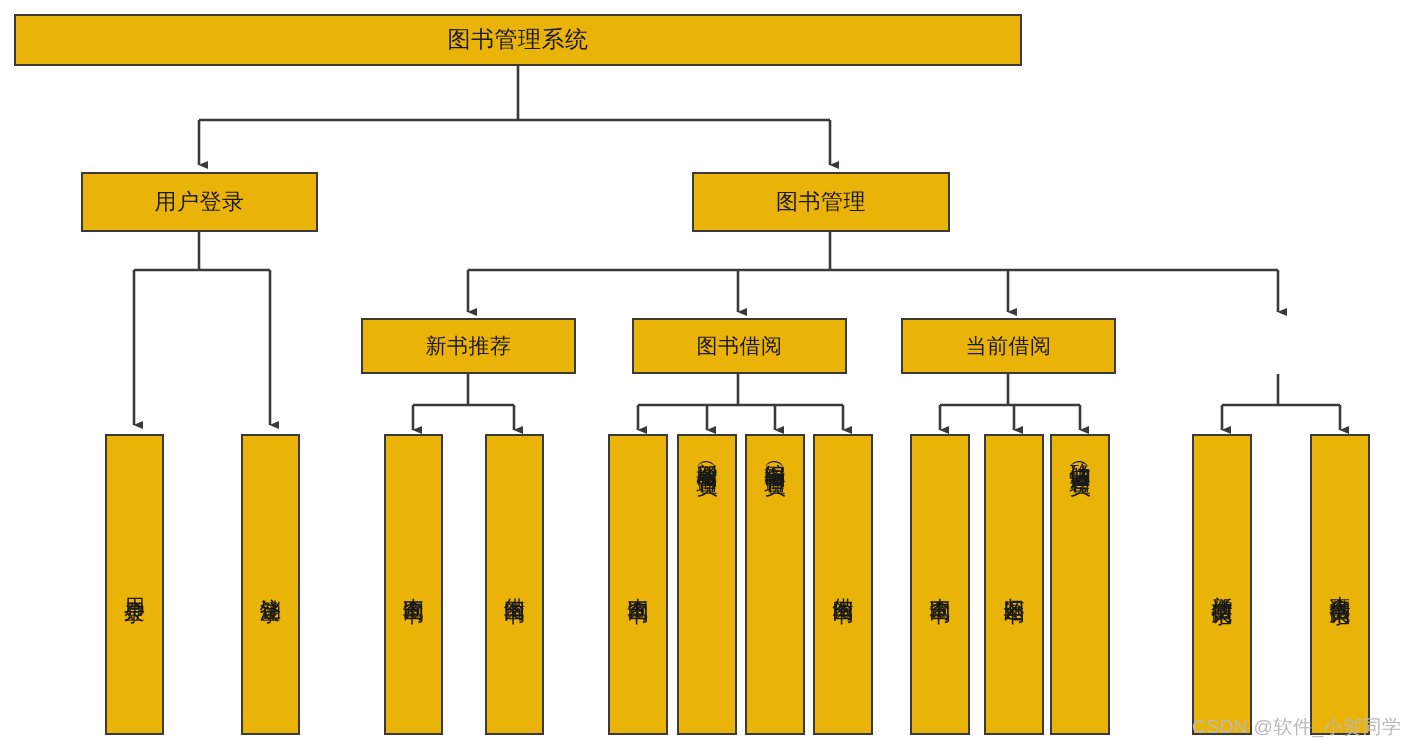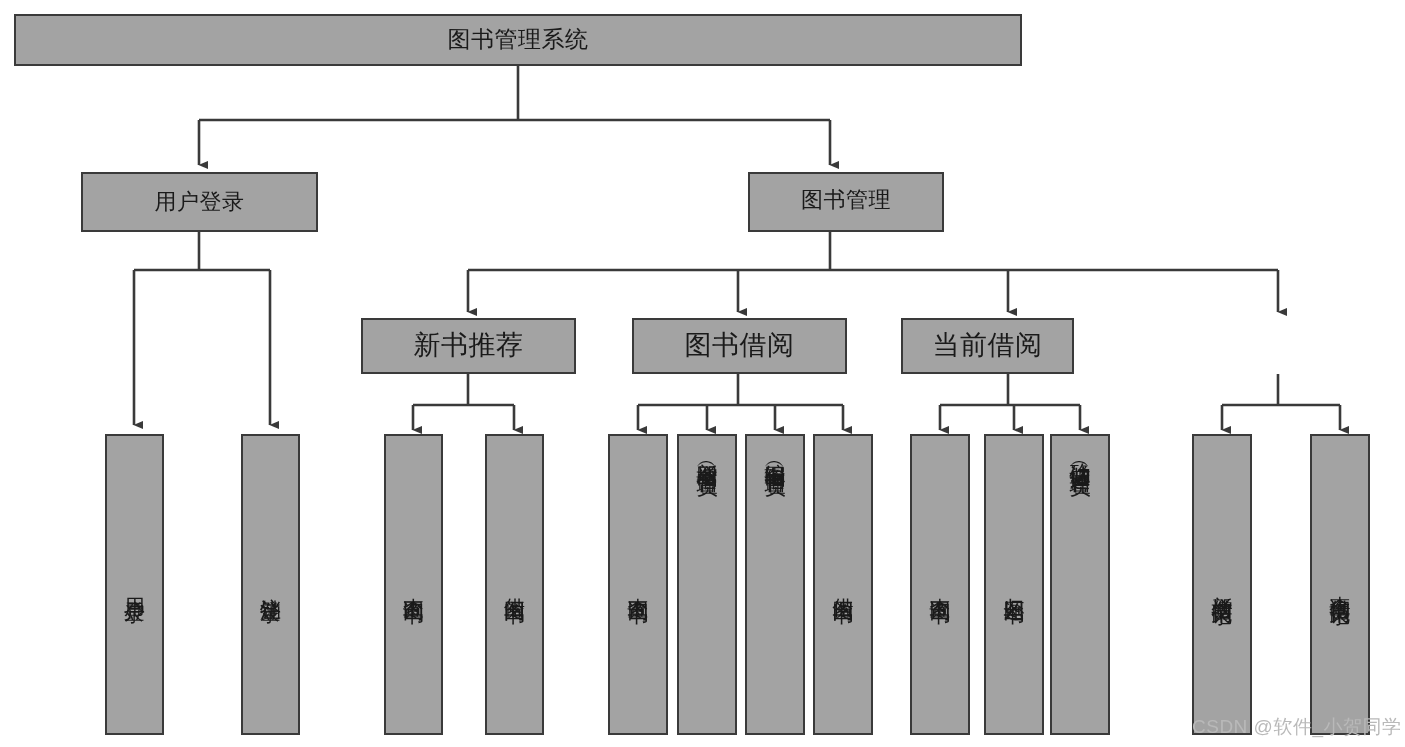--- a/index.html
+++ b/index.html
@@ -21,38 +21,38 @@
     position: absolute;
     left: 0;
     top: 0;
     width: 1405px;
     height: 747px;
     pointer-events: none;
   }
   .node {
     position: absolute;
     box-sizing: border-box;
-    background: #a3a3a3;
+    background: #eab308;
     border: 2px solid #3a3a3a;
     display: flex;
     align-items: center;
     justify-content: center;
     color: #1a1a1a;
     z-index: 2;
   }
   .node-label {
     display: block;
     text-align: center;
     line-height: 1.18;
     letter-spacing: 0.5px;
     white-space: nowrap;
   }
   .node.root .node-label { font-size: 23px; }
   .node.lvl2 .node-label { font-size: 22px; }
-  .node.lvl3 .node-label { font-size: 27px; }
+  .node.lvl3 .node-label { font-size: 21px; }
   .node.leaf {
     align-items: flex-start;
     padding-top: 10px;
   }
   .node.leaf .node-label {
     writing-mode: vertical-rl;
     text-orientation: upright;
     font-size: 21px;
     line-height: 1.05;
     letter-spacing: 2px;
@@ -129,31 +129,31 @@
     </g>
   </svg>
 
   <div class="node root" style="left:14px; top:14px; width:1008px; height:52px;">
     <span class="node-label">图书管理系统</span>
   </div>
 
   <div class="node lvl2" style="left:81px; top:172px; width:237px; height:60px;">
     <span class="node-label">用户登录</span>
   </div>
-  <div class="node lvl2" style="left:748px; top:172px; width:196px; height:60px;font-family:Liberation Mono, monospace;">
+  <div class="node lvl2" style="left:692px; top:172px; width:258px; height:60px;">
     <span class="node-label">图书管理</span>
   </div>
 
   <div class="node lvl3" style="left:361px; top:318px; width:215px; height:56px;">
     <span class="node-label">新书推荐</span>
   </div>
   <div class="node lvl3" style="left:632px; top:318px; width:215px; height:56px;">
     <span class="node-label">图书借阅</span>
   </div>
-  <div class="node lvl3" style="left:901px; top:318px; width:173px; height:56px;">
+  <div class="node lvl3" style="left:901px; top:318px; width:215px; height:56px;">
     <span class="node-label">当前借阅</span>
   </div>
 
   <div class="node leaf mid" style="left:105px; top:434px; width:59px; height:301px;">
     <span class="node-label">用户登录</span>
   </div>
   <div class="node leaf mid" style="left:241px; top:434px; width:59px; height:301px;">
     <span class="node-label">注销登录</span>
   </div>
 

